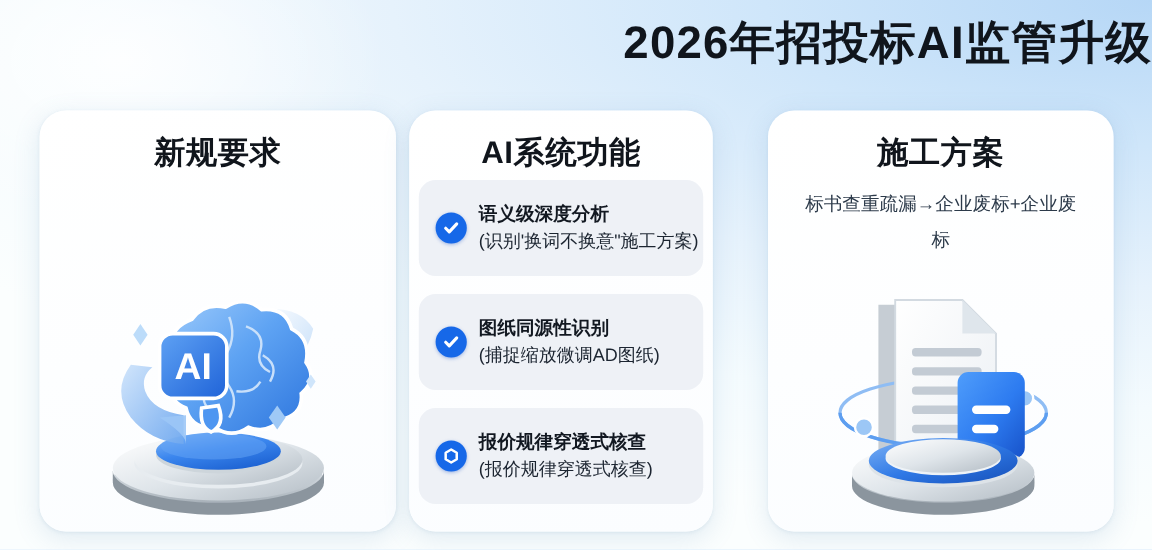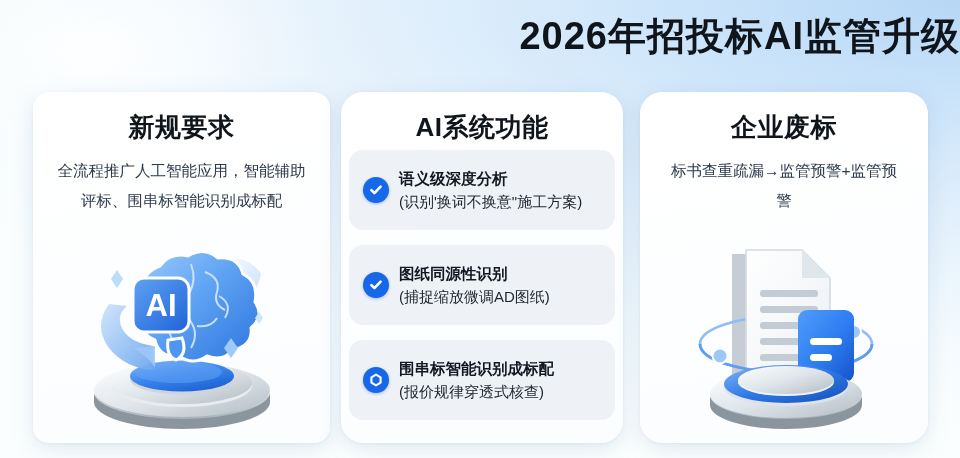--- a/index.html
+++ b/index.html
@@ -25,22 +25,22 @@
     font-size:38px;font-weight:bold;letter-spacing:1px;color:#10151c;
     line-height:56px;white-space:nowrap;
   }
   
   .card{
     position:absolute;top:92px;height:351px;
     background:linear-gradient(170deg,#ffffff 0%,#fdfeff 55%,#fbfdff 100%);
     border-radius:22px;
     box-shadow:0 6px 22px rgba(90,135,180,.16), 0 1px 3px rgba(90,135,180,.10);
   }
-  #card1{left:33px;width:297px;border-radius:16px;}
-  #card2{left:341px;width:282px;}
+  #card1{left:33px;width:297px;}
+  #card2{left:341px;width:253px;}
   #card3{left:640px;width:288px;}
 
   .card-title{
     position:absolute;left:0;right:0;top:18px;text-align:center;
     font-size:26px;font-weight:bold;color:#10151c;letter-spacing:.5px;
     white-space:nowrap;
   }
   .card-body{
     position:absolute;left:18px;right:18px;top:64px;text-align:center;
     font-size:15.5px;line-height:30px;color:#2c3a4a;font-weight:500;
@@ -77,21 +77,20 @@
 </style>
 </head>
 <body>
 
 <div id="stage">
 
   <div class="title">2026年招投标AI监管升级</div>
 
   <div class="card" id="card1">
     <div class="card-title">新规要求</div>
-    <div class="card-body">全流程推广人工智能应用，智能辅助评标、围串标智能识别成标配</div>
 
     <div class="illus" style="left:40px;top:150px;width:218px;height:190px;">
       <svg width="218" height="190" viewBox="0 0 218 190">
         <defs>
           <linearGradient id="podA" x1="0" y1="0" x2="0" y2="1">
             <stop offset="0%" stop-color="#f3f6f8"></stop>
               <stop offset="45%" stop-color="#cfd6dc"></stop>
             <stop offset="100%" stop-color="#9aa4ad"></stop>
           </linearGradient>
           <linearGradient id="podB" x1="0" y1="0" x2="1" y2="1">
@@ -191,31 +190,31 @@
         </span>
       </div>
 
       <div class="pill">
         <span class="pill-icon">
           <svg width="16" height="16" viewBox="0 0 16 16">
               <path d="M8 2.6 l4.6 2.7 v5.4 L8 13.4 l-4.6 -2.7 V5.3 z" fill="none" stroke="#ffffff" stroke-width="2.1" stroke-linejoin="round"></path>
             </svg>
         </span>
         <span class="pill-text">
-          <span class="pill-t1">围串标智能识别成标配</span><br>
+          <span class="pill-t1">报价规律穿透式核查</span><br>
           <span class="pill-t2">(报价规律穿透式核查)</span>
         </span>
       </div>
 
     </div>
   </div>
 
   <div class="card" id="card3">
-    <div class="card-title">企业废标</div>
-    <div class="card-body">标书查重疏漏→监管预警+监管预警</div>
+    <div class="card-title">施工方案</div>
+    <div class="card-body">标书查重疏漏→企业废标+企业废标</div>
 
     <div class="illus" style="left:36px;top:140px;width:220px;height:200px;">
       <svg width="220" height="200" viewBox="0 0 220 200">
         <defs>
           <linearGradient id="podA3" x1="0" y1="0" x2="0" y2="1">
             <stop offset="0%" stop-color="#f3f6f8"></stop>
               <stop offset="45%" stop-color="#cfd6dc"></stop>
             <stop offset="100%" stop-color="#98a2ab"></stop>
           </linearGradient>
           <linearGradient id="podB3" x1="0" y1="0" x2="1" y2="1">

